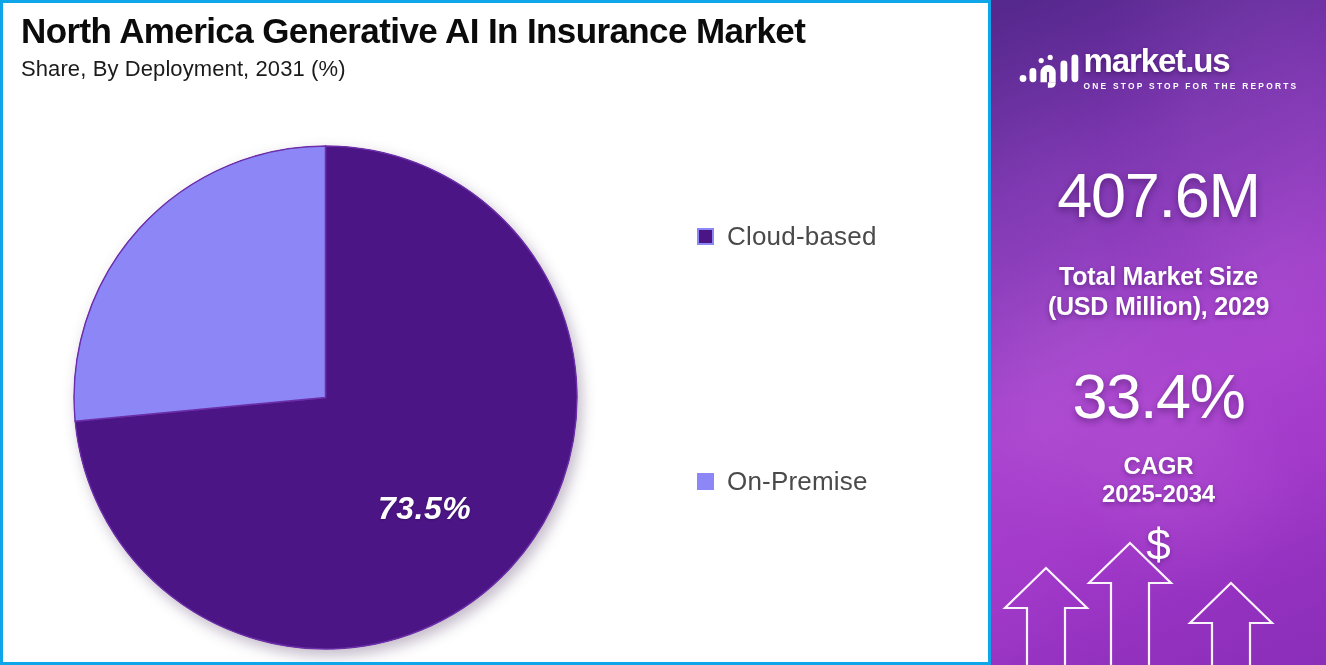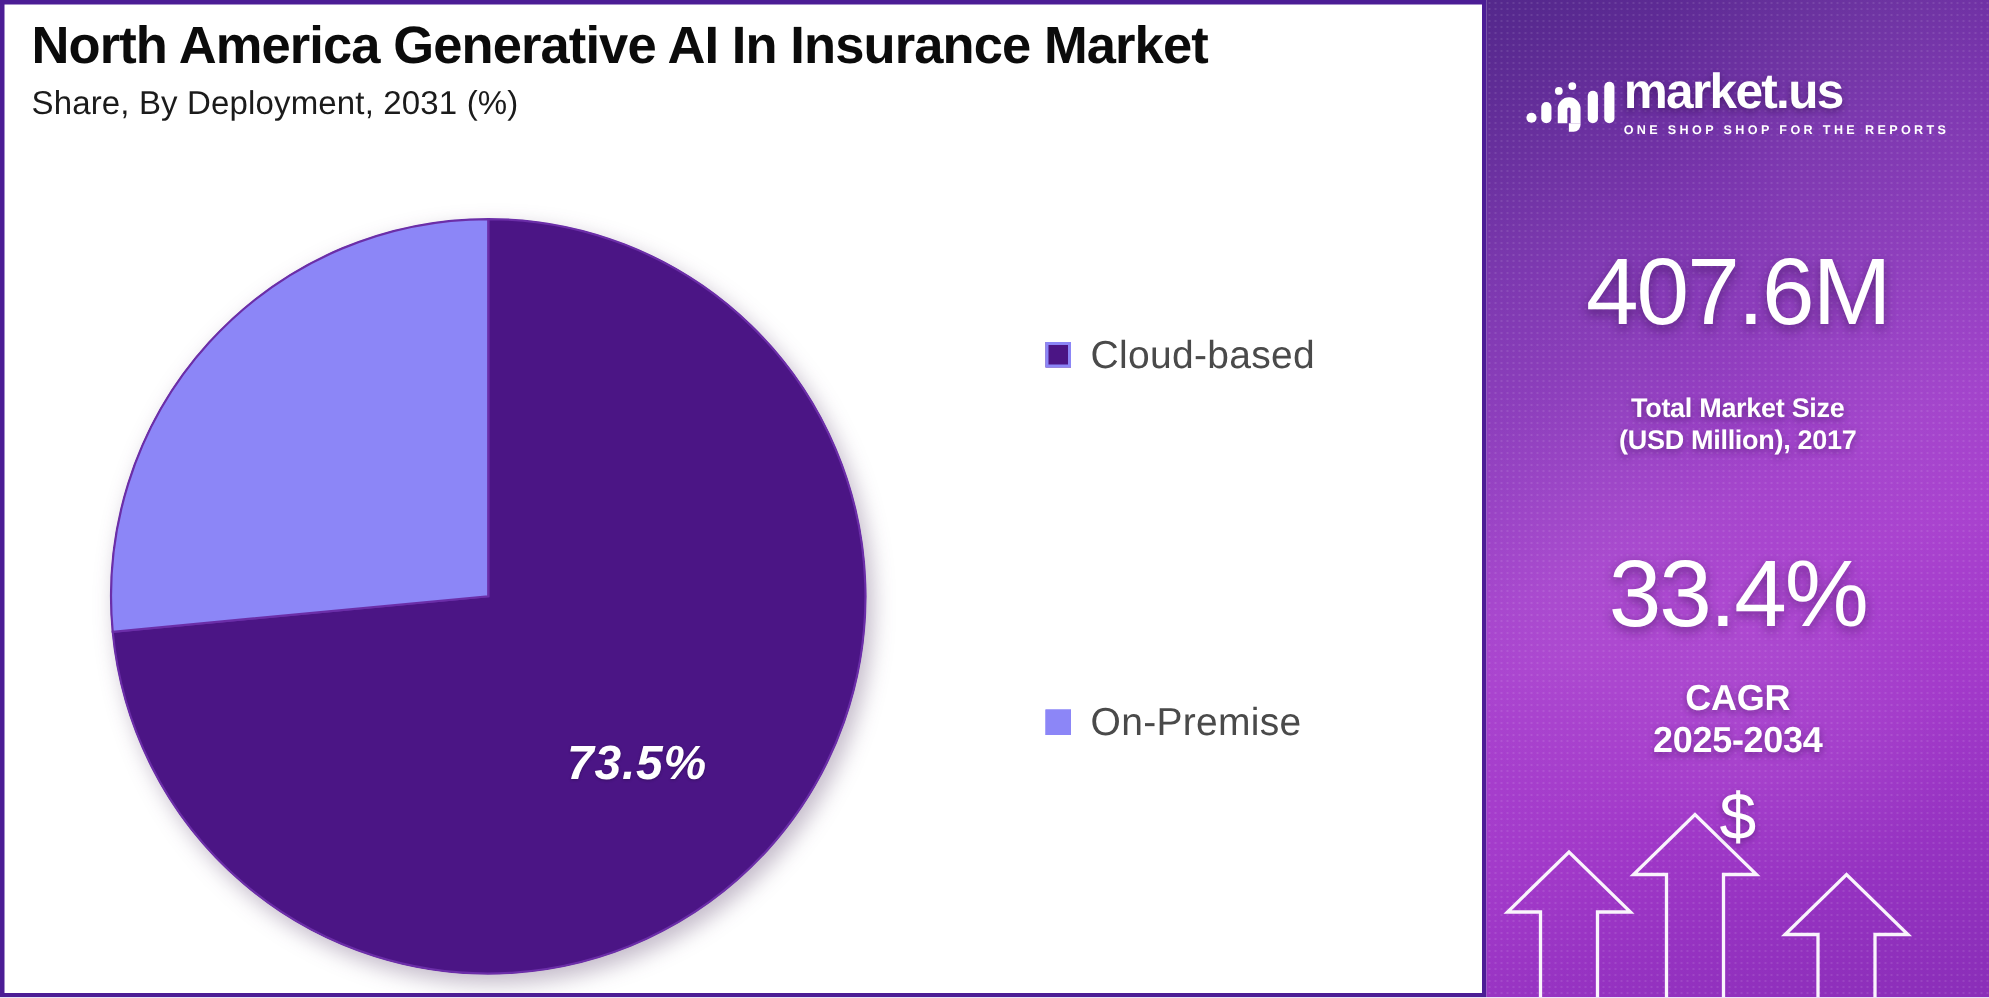--- a/index.html
+++ b/index.html
@@ -20,21 +20,21 @@
   }
 
   
   .chart-panel {
     position: absolute;
     left: 0;
     top: 0;
     width: 991px;
     height: 665px;
     box-sizing: border-box;
-    border: 3px solid #4c1d95;
+    border: 3px solid #0ea5e9;
     background: #ffffff;
     overflow: hidden;
   }
 
   .title-block {
     position: absolute;
     left: 18px;
     top: 8px;
     width: 955px;
   }
@@ -217,21 +217,21 @@
     letter-spacing: -1.3px;
     text-shadow: 0 3px 7px rgba(40,8,65,0.45);
     line-height: 1;
   }
   .stat-value.v1 { top: 164px; }
   .stat-value.v2 { top: 365px; }
 
   .stat-caption {
     position: absolute;
     left: 0; right: 0;
-    font-size: 18px;
+    font-size: 25px;
     font-weight: bold;
     line-height: 1.18;
     letter-spacing: -0.2px;
     text-shadow: 0 2px 5px rgba(40,8,65,0.40);
   }
   .stat-caption.c1 { top: 262px; }
   .stat-caption.c2 { top: 452px; font-size: 24px; }
 
   .arrows {
     position: absolute;
@@ -304,28 +304,28 @@
             <path d="M21.5 34.2 V24.5 a7.6 7.6 0 0 1 15.2 0 V34.2 h-6.6 V24.8 a1.1 1.1 0 0 0-2.2 0 V34.2 Z"></path>
             <path d="M30.1 34.2 h6.6 v1.0 a4.6 4.6 0 0 1 -4.6 4.6 h-3.2 v-5.6 Z"></path>
             <rect x="41.5" y="12.5" width="6.8" height="21.7" rx="3.4"></rect>
             <rect x="52.5" y="6.5" width="6.8" height="27.7" rx="3.4"></rect>
             <circle cx="22.2" cy="12.6" r="2.6"></circle>
             <circle cx="31.2" cy="9.4" r="2.6"></circle>
           </g>
         </svg>
         <div class="logo-text-block">
           <div class="logo-wordmark">market.us</div>
-          <div class="logo-tagline">ONE SHOP SHOP FOR THE REPORTS</div>
+          <div class="logo-tagline">ONE STOP STOP FOR THE REPORTS</div>
         </div>
       </div>
 
       <div class="stat-value v1">407.6M</div>
       <div class="stat-caption c1">
         <div>Total Market Size</div>
-        <div>(USD Million), 2017</div>
+        <div>(USD Million), 2029</div>
       </div>
 
       <div class="stat-value v2">33.4%</div>
       <div class="stat-caption c2">
         <div>CAGR</div>
         <div>2025-2034</div>
       </div>
 
       <div class="arrows">
         <div class="dollar-sign">$</div>

